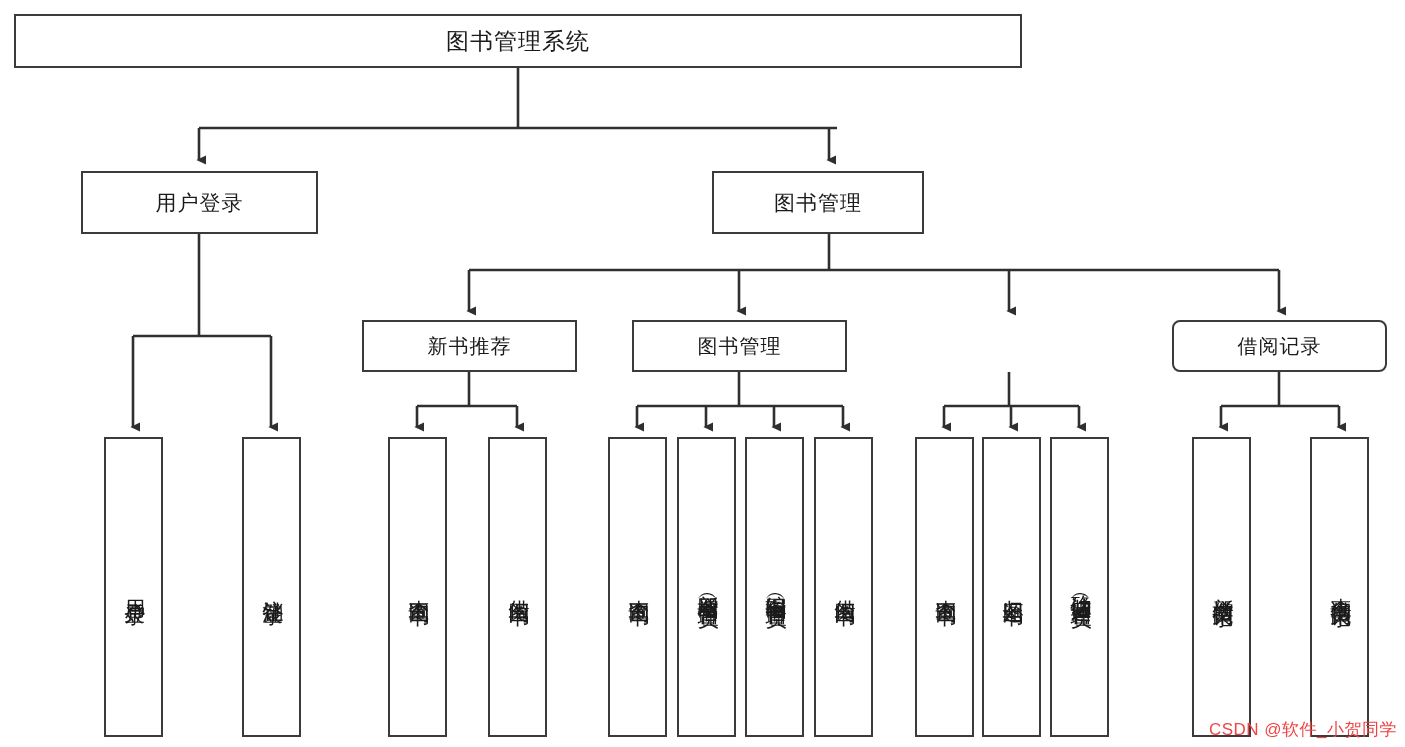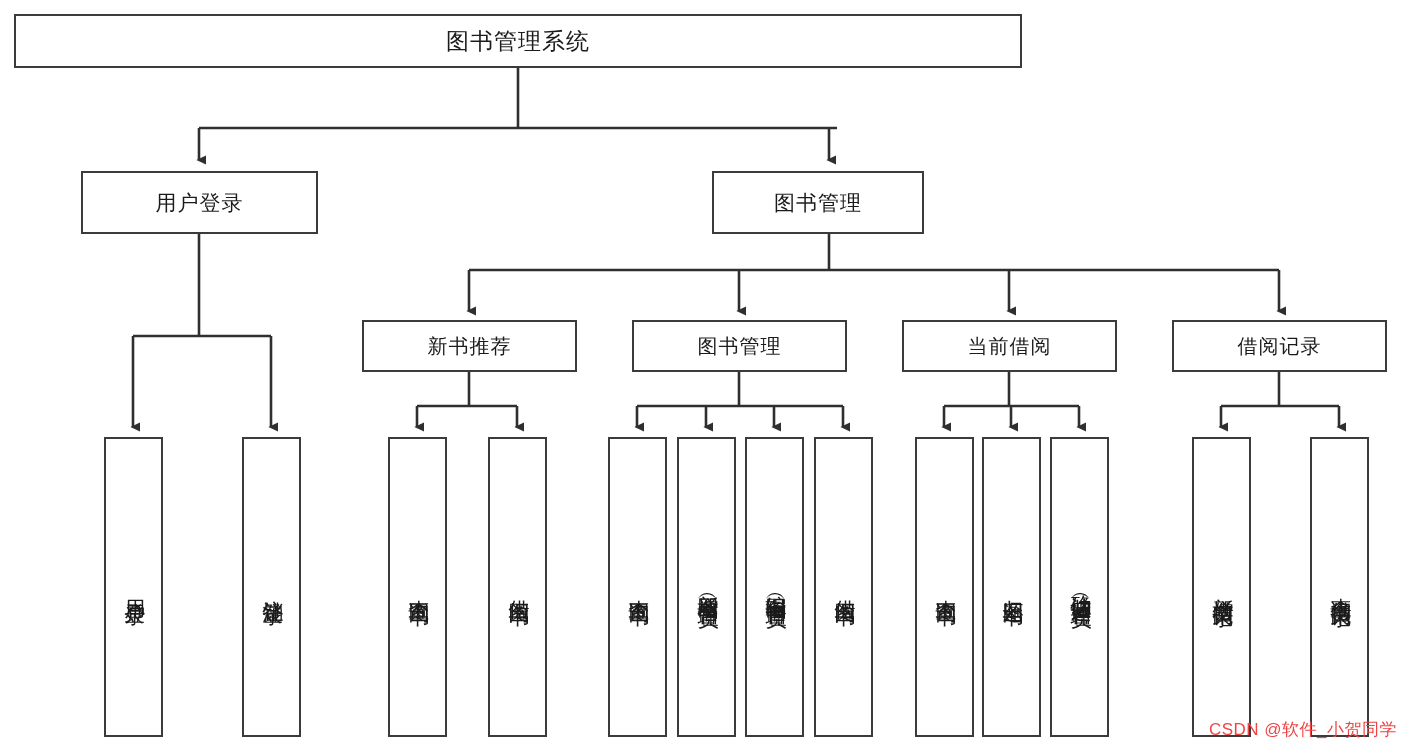--- a/index.html
+++ b/index.html
@@ -137,24 +137,21 @@
   <div class="node lvl2" style="left:712px; top:171px; width:212px; height:63px;">
     <span class="htext">图书管理</span>
   </div>
 
   <div class="node lvl3" style="left:362px; top:320px; width:215px; height:52px;">
     <span class="htext">新书推荐</span>
   </div>
   <div class="node lvl3" style="left:632px; top:320px; width:215px; height:52px;">
     <span class="htext">图书管理</span>
   </div>
-  <div class="node lvl3" style="left:902px; top:320px; width:215px; height:52px;">
-    <span class="htext">当前借阅</span>
-  </div>
-  <div class="node lvl3" style="left:1172px; top:320px; width:215px; height:52px;">
+  <div class="node lvl3" style="left:1172px; top:320px; width:215px; height:52px;border-radius:8px;">
     <span class="htext">借阅记录</span>
   </div>
 
   <div class="node leaf" style="left:104px; top:437px; width:59px; height:300px;">
     <span class="vtext">用户登录</span>
   </div>
   <div class="node leaf" style="left:242px; top:437px; width:59px; height:300px;">
     <span class="vtext">注销登录</span>
   </div>
 

